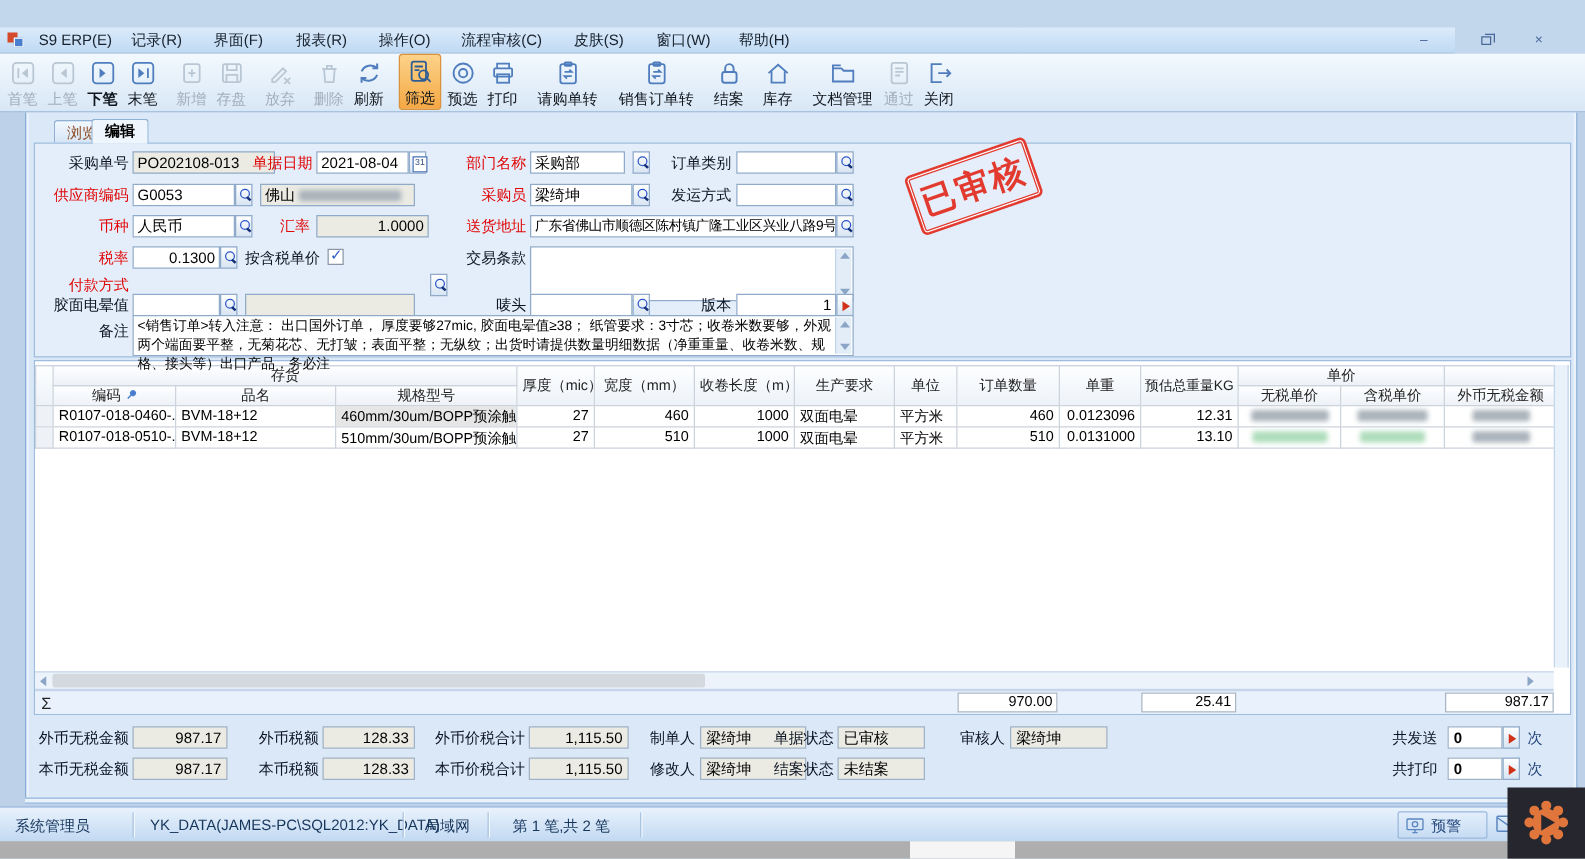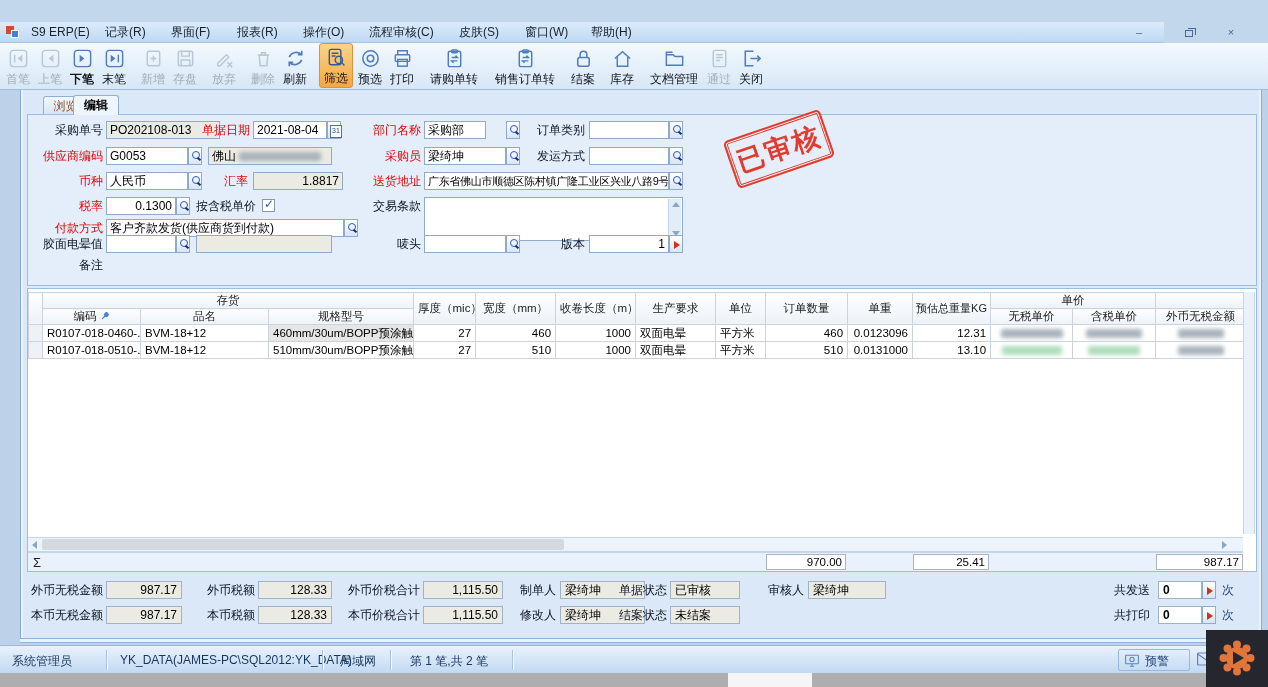--- a/index.html
+++ b/index.html
@@ -303,73 +303,76 @@
   <div class="formpanel"></div>
   <div class="tab inactive">浏览</div>
   <div class="tab active">编辑</div>
 
   <span class="lab" style="left:23px;top:121px;width:80px">采购单号</span>
   <span class="fld ro" style="left:106px;top:121px;width:114px">PO202108-013</span>
   <span class="lab req" style="left:188px;top:121px;width:62px">单据日期</span>
   <span class="fld" style="left:253px;top:121px;width:74px">2021-08-04</span>
   <span class="sbtn cal" style="left:327px;top:121px"></span>
   <span class="lab req" style="left:359px;top:121px;width:62px">部门名称</span>
-  <span class="fld" style="left:424px;top:121px;width:62px">采购部</span>
+  <span class="fld" style="left:424px;top:121px;width:76px">采购部</span>
   <span class="sbtn lkp" style="left:506px;top:121px"></span>
   <span class="lab" style="left:523px;top:121px;width:62px">订单类别</span>
   <span class="fld" style="left:589px;top:121px;width:80px"></span>
   <span class="sbtn lkp" style="left:669px;top:121px"></span>
 
   <span class="lab req" style="left:23px;top:147px;width:80px">供应商编码</span>
   <span class="fld" style="left:106px;top:147px;width:82px">G0053</span>
   <span class="sbtn lkp" style="left:188px;top:147px"></span>
   <span class="fld ro" style="left:208px;top:147px;width:124px"><span>佛山</span> <span class="rd g" style="width:82px"></span></span>
   <span class="lab req" style="left:359px;top:147px;width:62px">采购员</span>
   <span class="fld" style="left:424px;top:147px;width:82px">梁绮坤</span>
   <span class="sbtn lkp" style="left:506px;top:147px"></span>
   <span class="lab" style="left:523px;top:147px;width:62px">发运方式</span>
   <span class="fld" style="left:589px;top:147px;width:80px"></span>
   <span class="sbtn lkp" style="left:669px;top:147px"></span>
 
   <span class="lab req" style="left:43px;top:172px;width:60px">币种</span>
   <span class="fld" style="left:106px;top:172px;width:82px">人民币</span>
   <span class="sbtn lkp" style="left:188px;top:172px"></span>
   <span class="lab req" style="left:186px;top:172px;width:62px">汇率</span>
-  <span class="fld ro num" style="left:253px;top:172px;width:90px">1.8817</span>
+  <span class="fld ro num" style="left:253px;top:172px;width:90px">1.0000</span>
   <span class="lab req" style="left:359px;top:172px;width:62px">送货地址</span>
   <span class="fld small" style="left:424px;top:172px;width:245px">广东省佛山市顺德区陈村镇广隆工业区兴业八路9号之一</span>
   <span class="sbtn lkp" style="left:669px;top:172px"></span>
 
   <span class="lab req" style="left:43px;top:197px;width:60px">税率</span>
   <span class="fld num" style="left:106px;top:197px;width:70px">0.1300</span>
   <span class="sbtn lkp" style="left:176px;top:197px"></span>
   <span class="lab" style="left:196px;top:197px;width:62px;text-align:left">按含税单价</span>
   <span class="chk" style="left:262px;top:199px"></span>
   <span class="lab" style="left:359px;top:197px;width:62px">交易条款</span>
   <div class="tarea" style="left:424px;top:197px;width:259px;height:44px">
     <div class="txt"></div>
     <div class="vsb"></div>
   </div>
 
   <span class="lab req" style="left:43px;top:219px;width:60px">付款方式</span>
-  <span class="fld" style="left:106px;top:219px;width:238px">客户齐款发货(供应商货到付款)</span>
   <span class="sbtn lkp" style="left:344px;top:219px"></span>
 
   <span class="lab" style="left:43px;top:235px;width:60px">胶面电晕值</span>
   <span class="fld" style="left:106px;top:235px;width:70px"></span>
   <span class="sbtn lkp" style="left:176px;top:235px"></span>
   <span class="fld ro" style="left:196px;top:235px;width:136px"></span>
   <span class="lab" style="left:359px;top:235px;width:62px">唛头</span>
   <span class="fld" style="left:424px;top:235px;width:82px"></span>
   <span class="sbtn lkp" style="left:506px;top:235px"></span>
   <span class="lab" style="left:523px;top:235px;width:62px">版本</span>
   <span class="fld num" style="left:589px;top:235px;width:80px">1</span>
   <span class="sbtn spin" style="left:669px;top:235px"></span>
 
   <span class="lab" style="left:43px;top:256px;width:60px">备注</span>
+  <div class="tarea" style="left:106px;top:252px;width:577px;height:33px">
+    <div class="txt">&lt;销售订单&gt;转入注意： 出口国外订单， 厚度要够27mic, 胶面电晕值≥38； 纸管要求：3寸芯；收卷米数要够，外观两个端面要平整，无菊花芯、无打皱；表面平整；无纵纹；出货时请提供数量明细数据（净重重量、收卷米数、规格、接头等）出口产品，务必注</div>
+    <div class="vsb"></div>
+  </div>
 
   <div class="stamp">已审核</div>
 
   <div class="gridpanel">
     <table class="grid">
       <colgroup>
         <col style="width:14px">
           <col style="width:98px">
           <col style="width:128px">
           <col style="width:145px">

